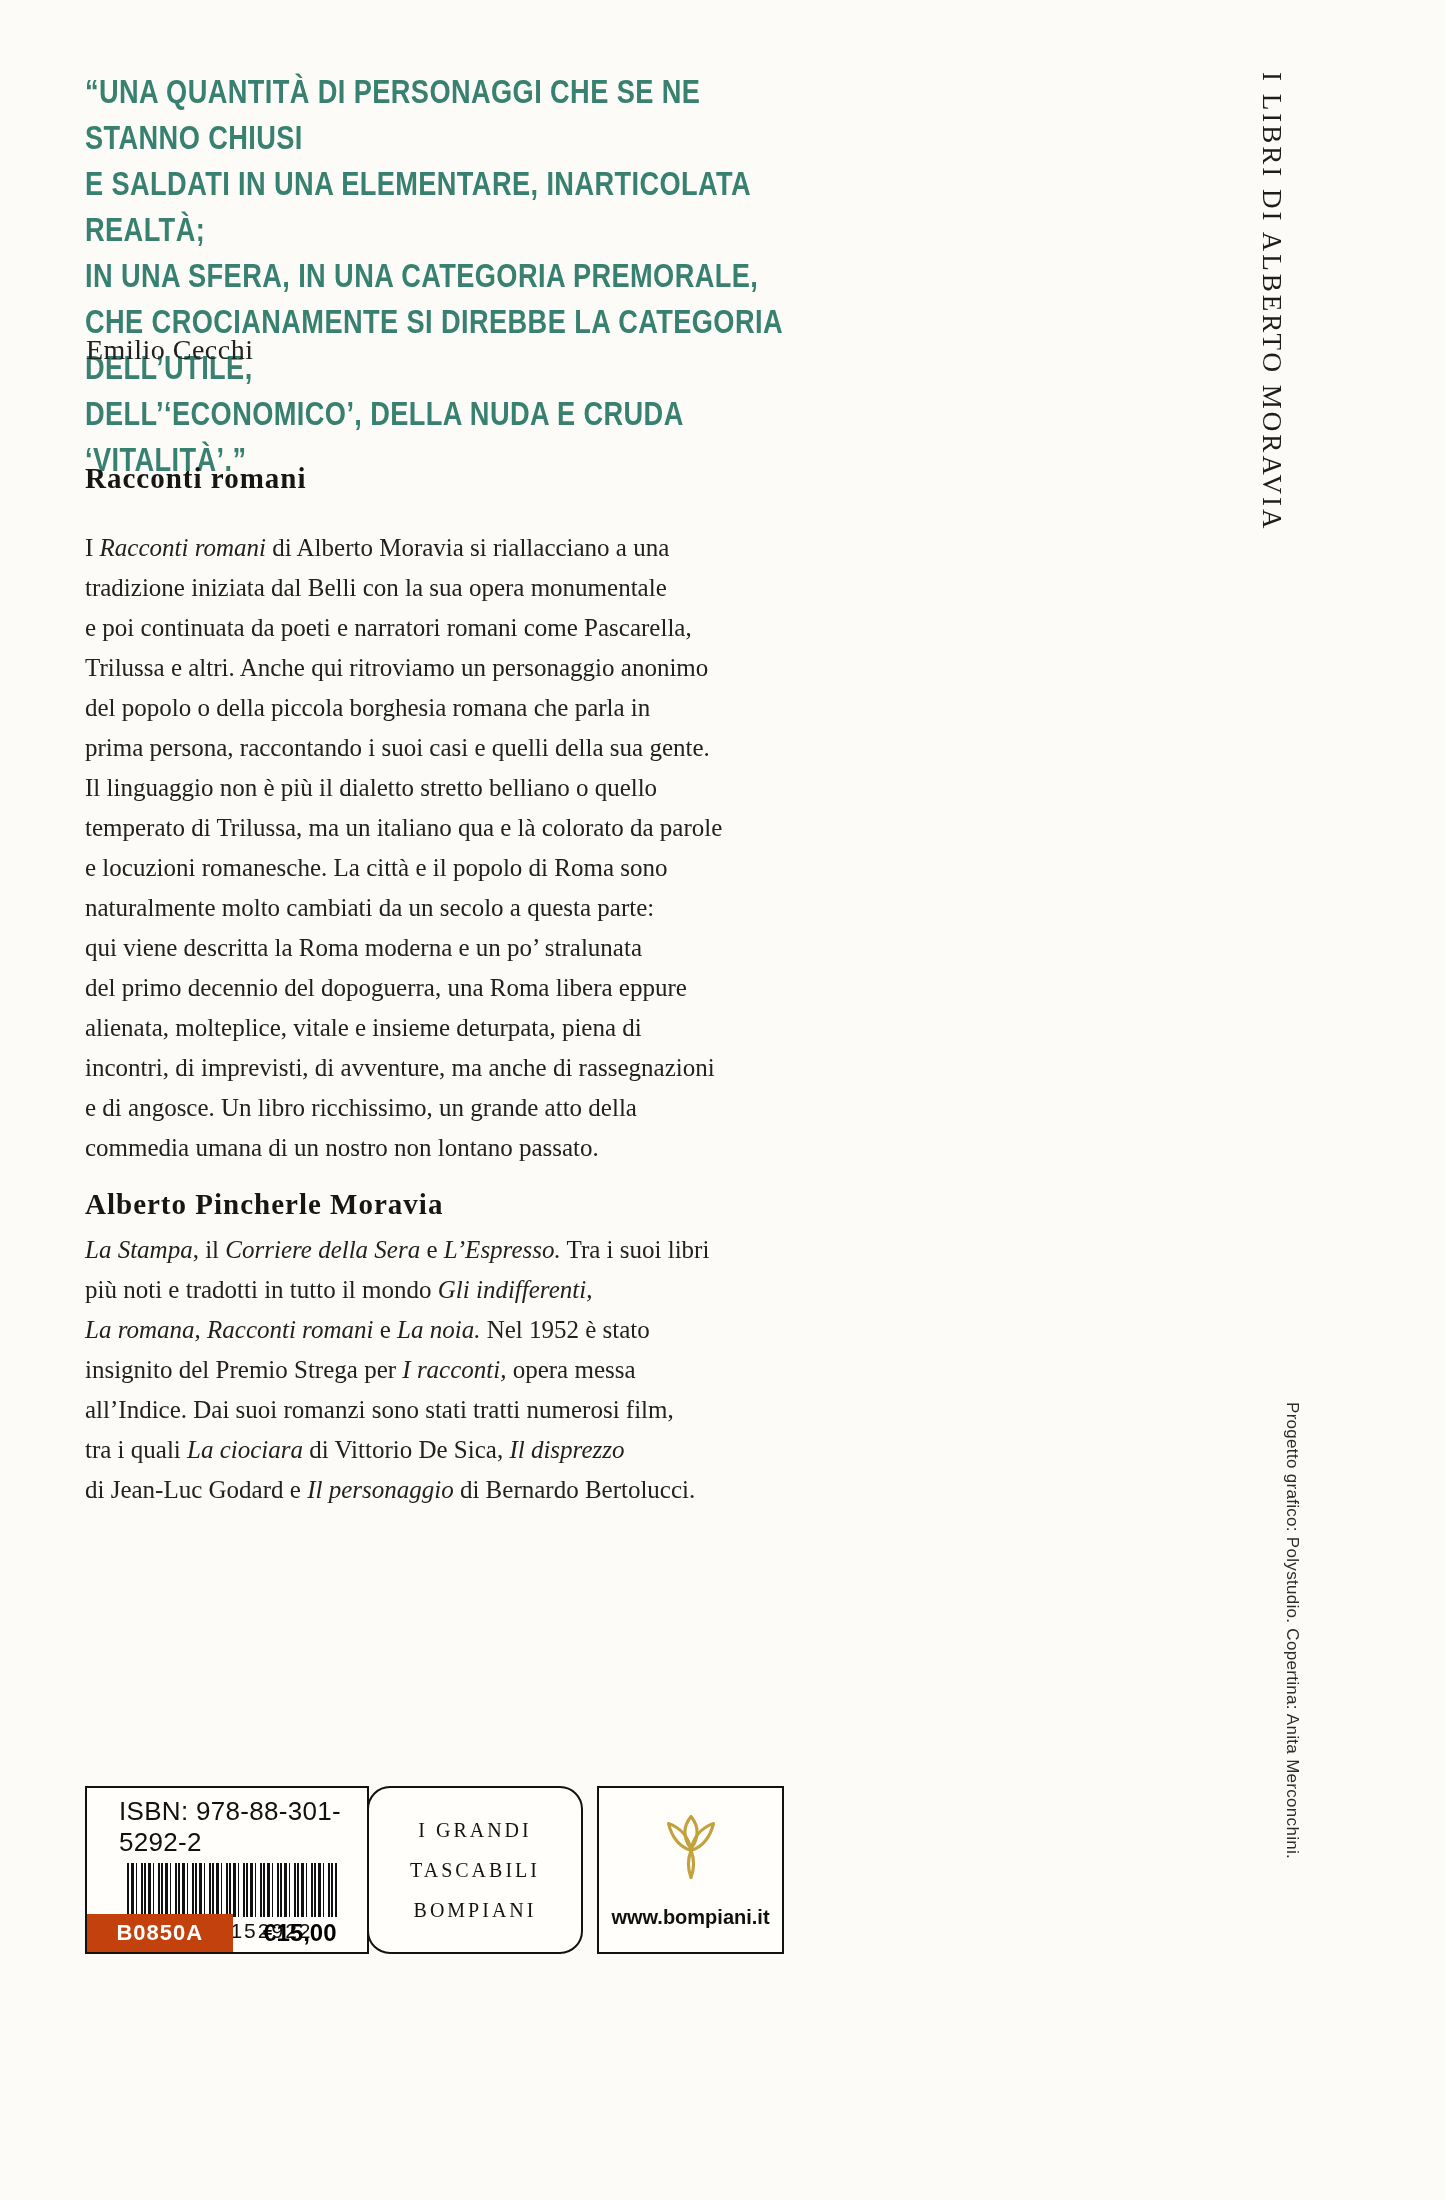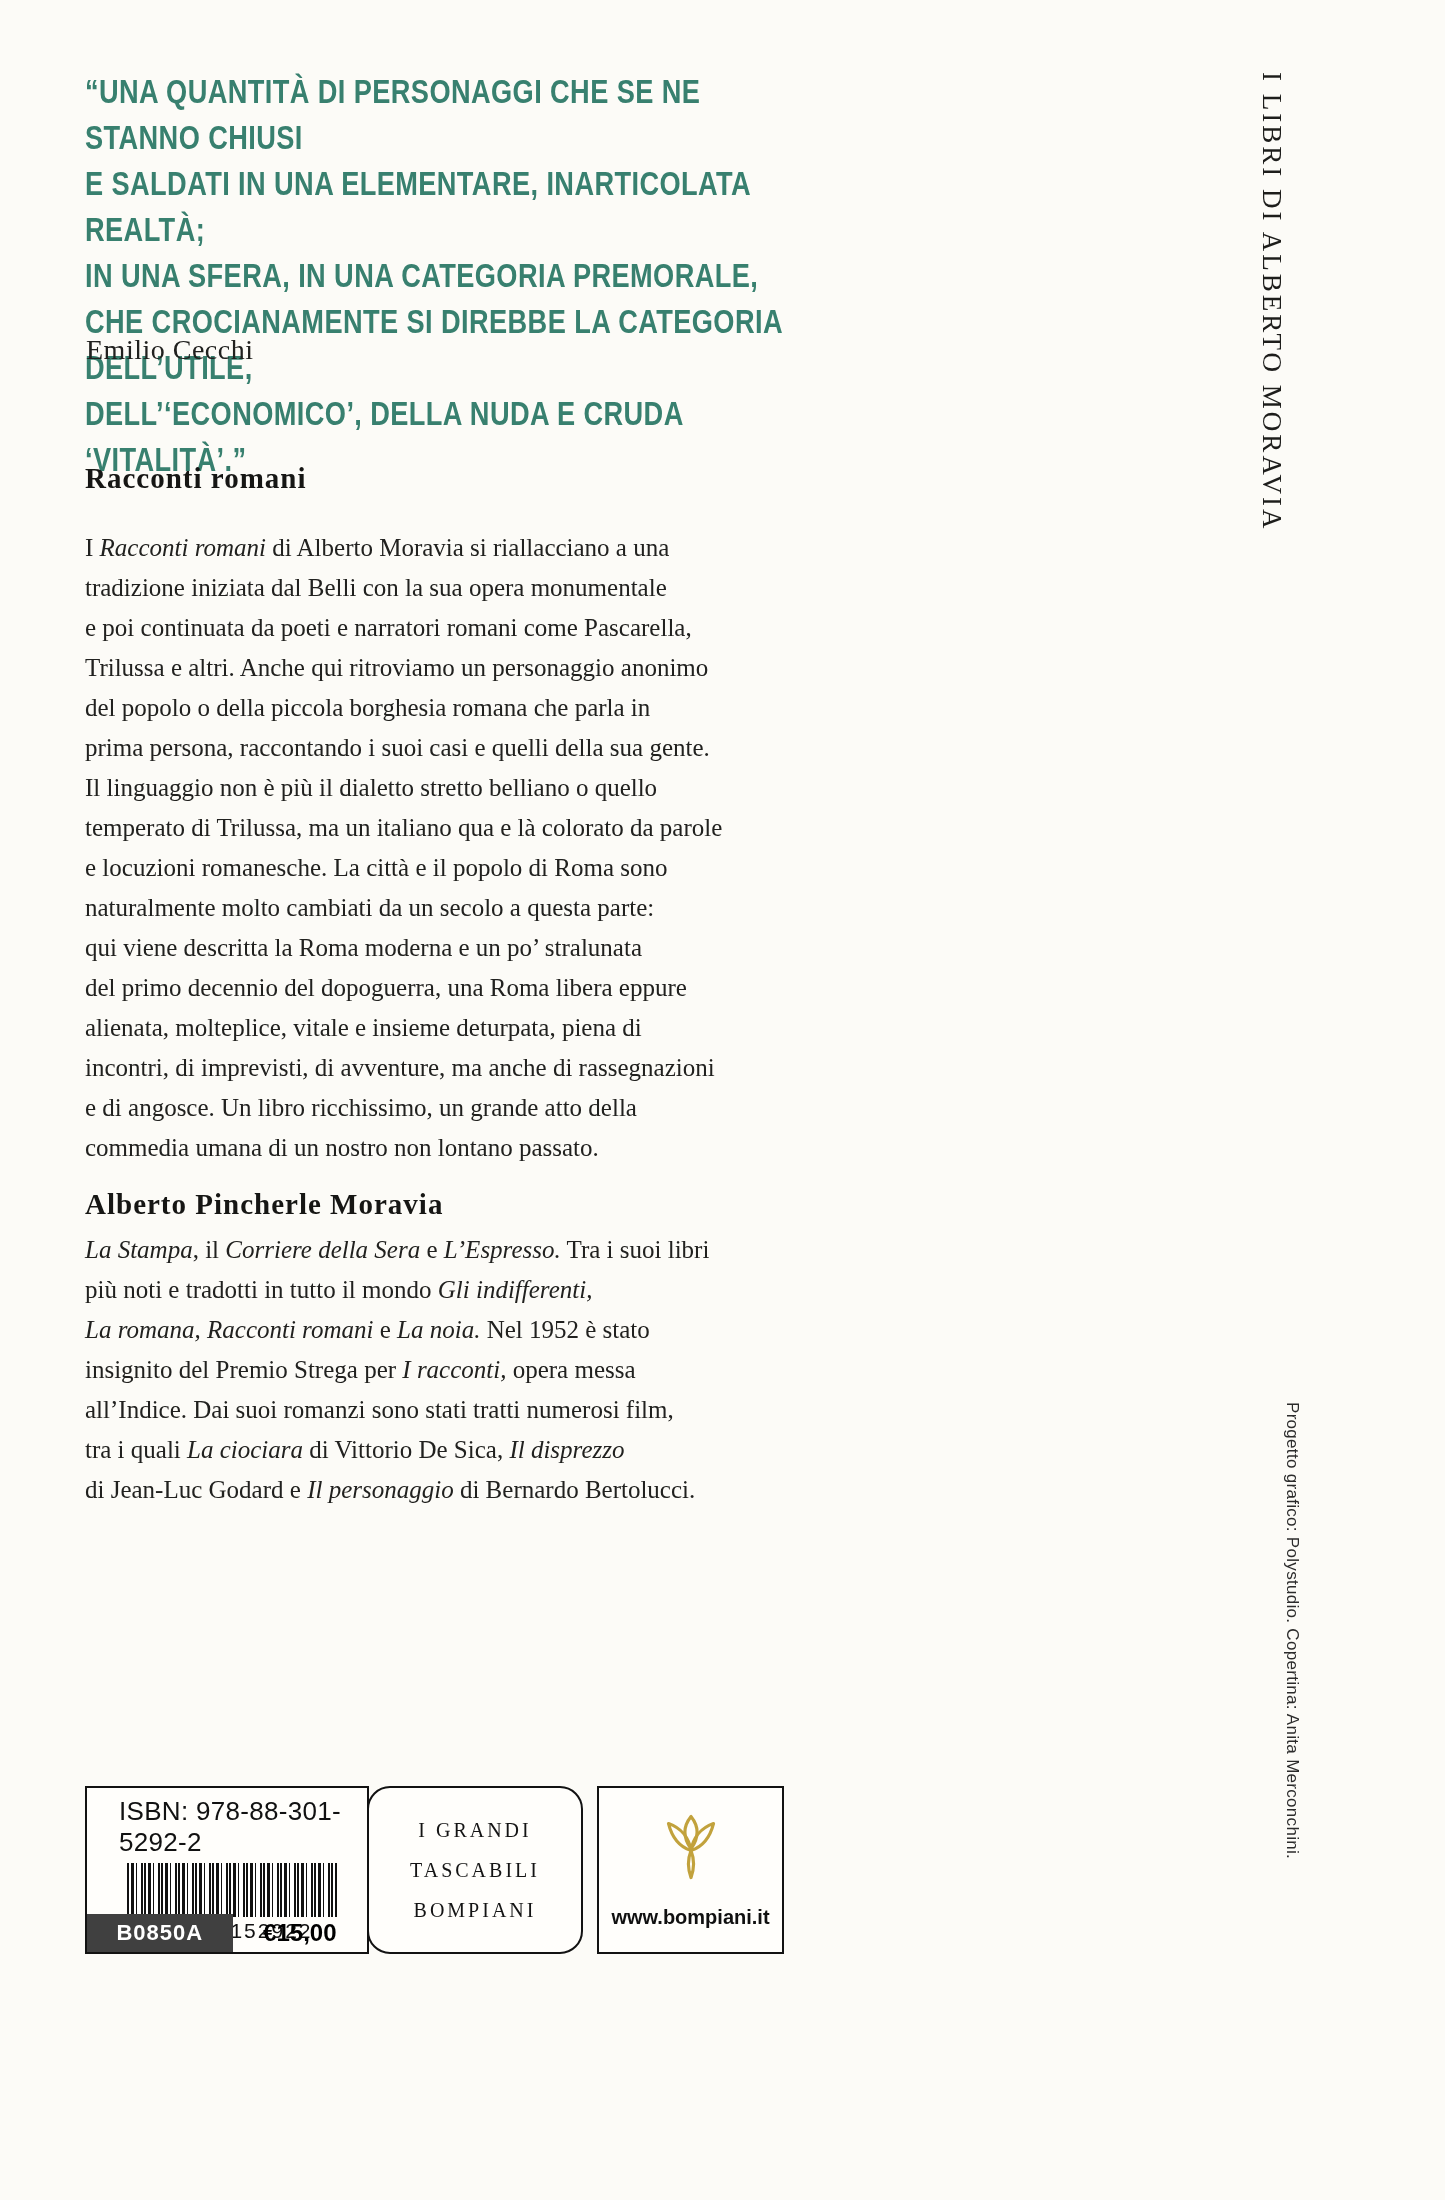--- a/index.html
+++ b/index.html
@@ -78,21 +78,21 @@
   }
   .barcode-digits{
     font-family:"Liberation Sans",sans-serif;
     font-size:21px;letter-spacing:2px;color:#111;margin-left:22px;
   }
   .price-row{
     position:absolute;left:0;right:0;bottom:0;height:38px;
     display:flex;font-family:"Liberation Sans",sans-serif;
   }
   .code-box{
-    width:52%;background:#404040;color:#fff;
+    width:52%;background:#c2410c;color:#fff;
     display:flex;align-items:center;justify-content:center;
     font-weight:bold;font-size:22px;letter-spacing:1px;
   }
   .price{
     flex:1;display:flex;align-items:center;justify-content:center;
     font-weight:bold;font-size:24px;color:#000000;
   }
   .imprint-box{
     width:216px;margin-left:-2px;
     display:flex;align-items:center;justify-content:center;

